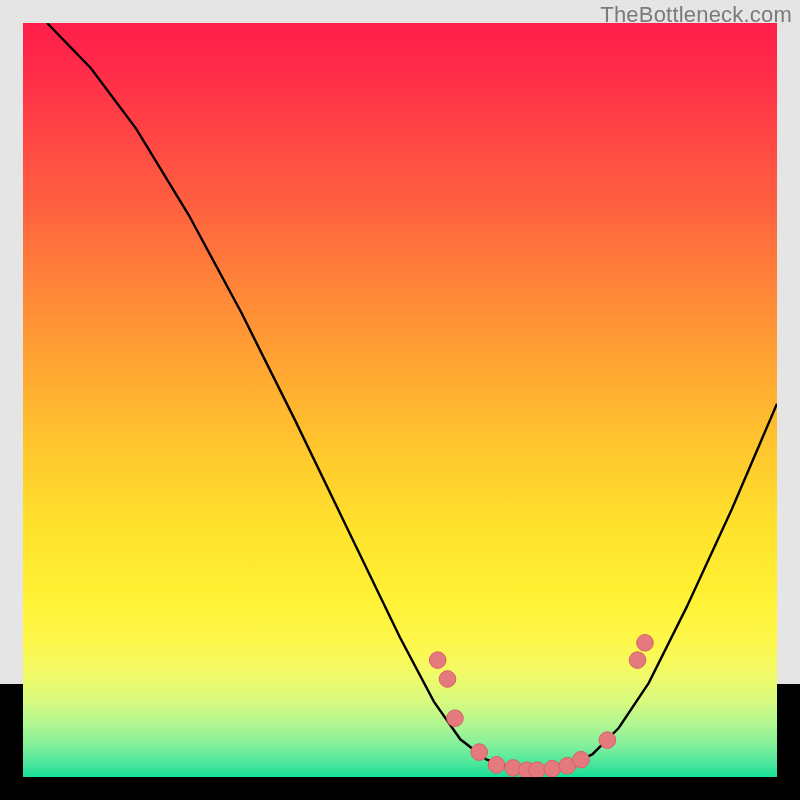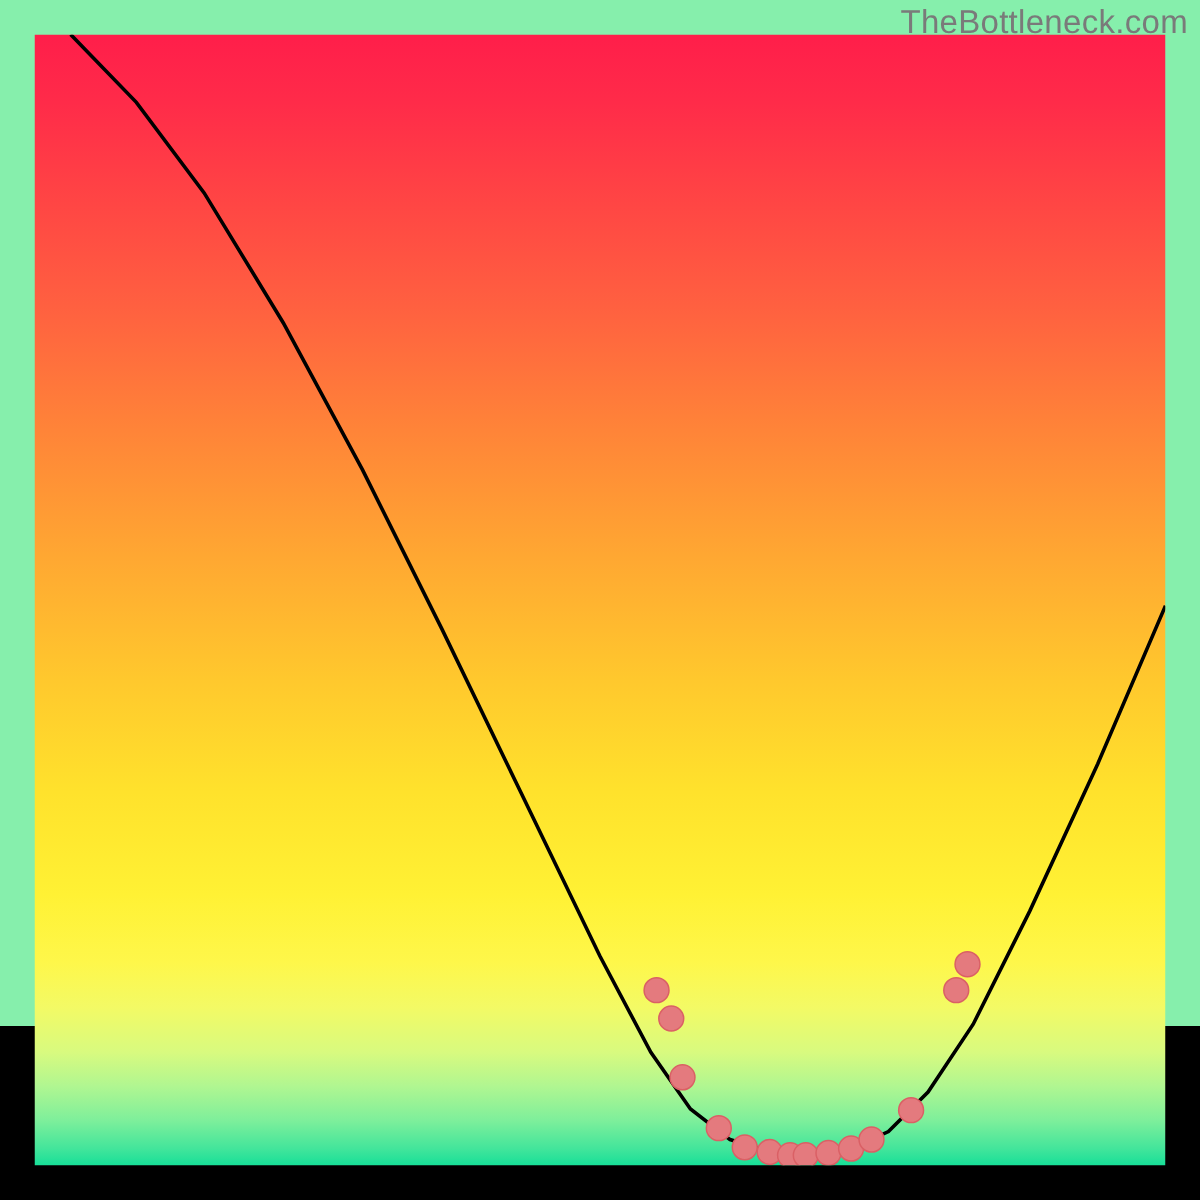--- a/index.html
+++ b/index.html
@@ -10,21 +10,21 @@
     background: #000;
     overflow: hidden;
     font-family: Arial, Helvetica, sans-serif;
   }
   .frame {
     position: absolute;
     top: 0;
     left: 0;
     width: 800px;
     height: 684px;
-    background: #86efac;
+    background: #e5e5e5;
   }
   .plot {
     position: absolute;
     top: 23px;
     left: 23px;
     width: 754px;
     height: 754px;
     overflow: hidden;
   }
   .grad {

